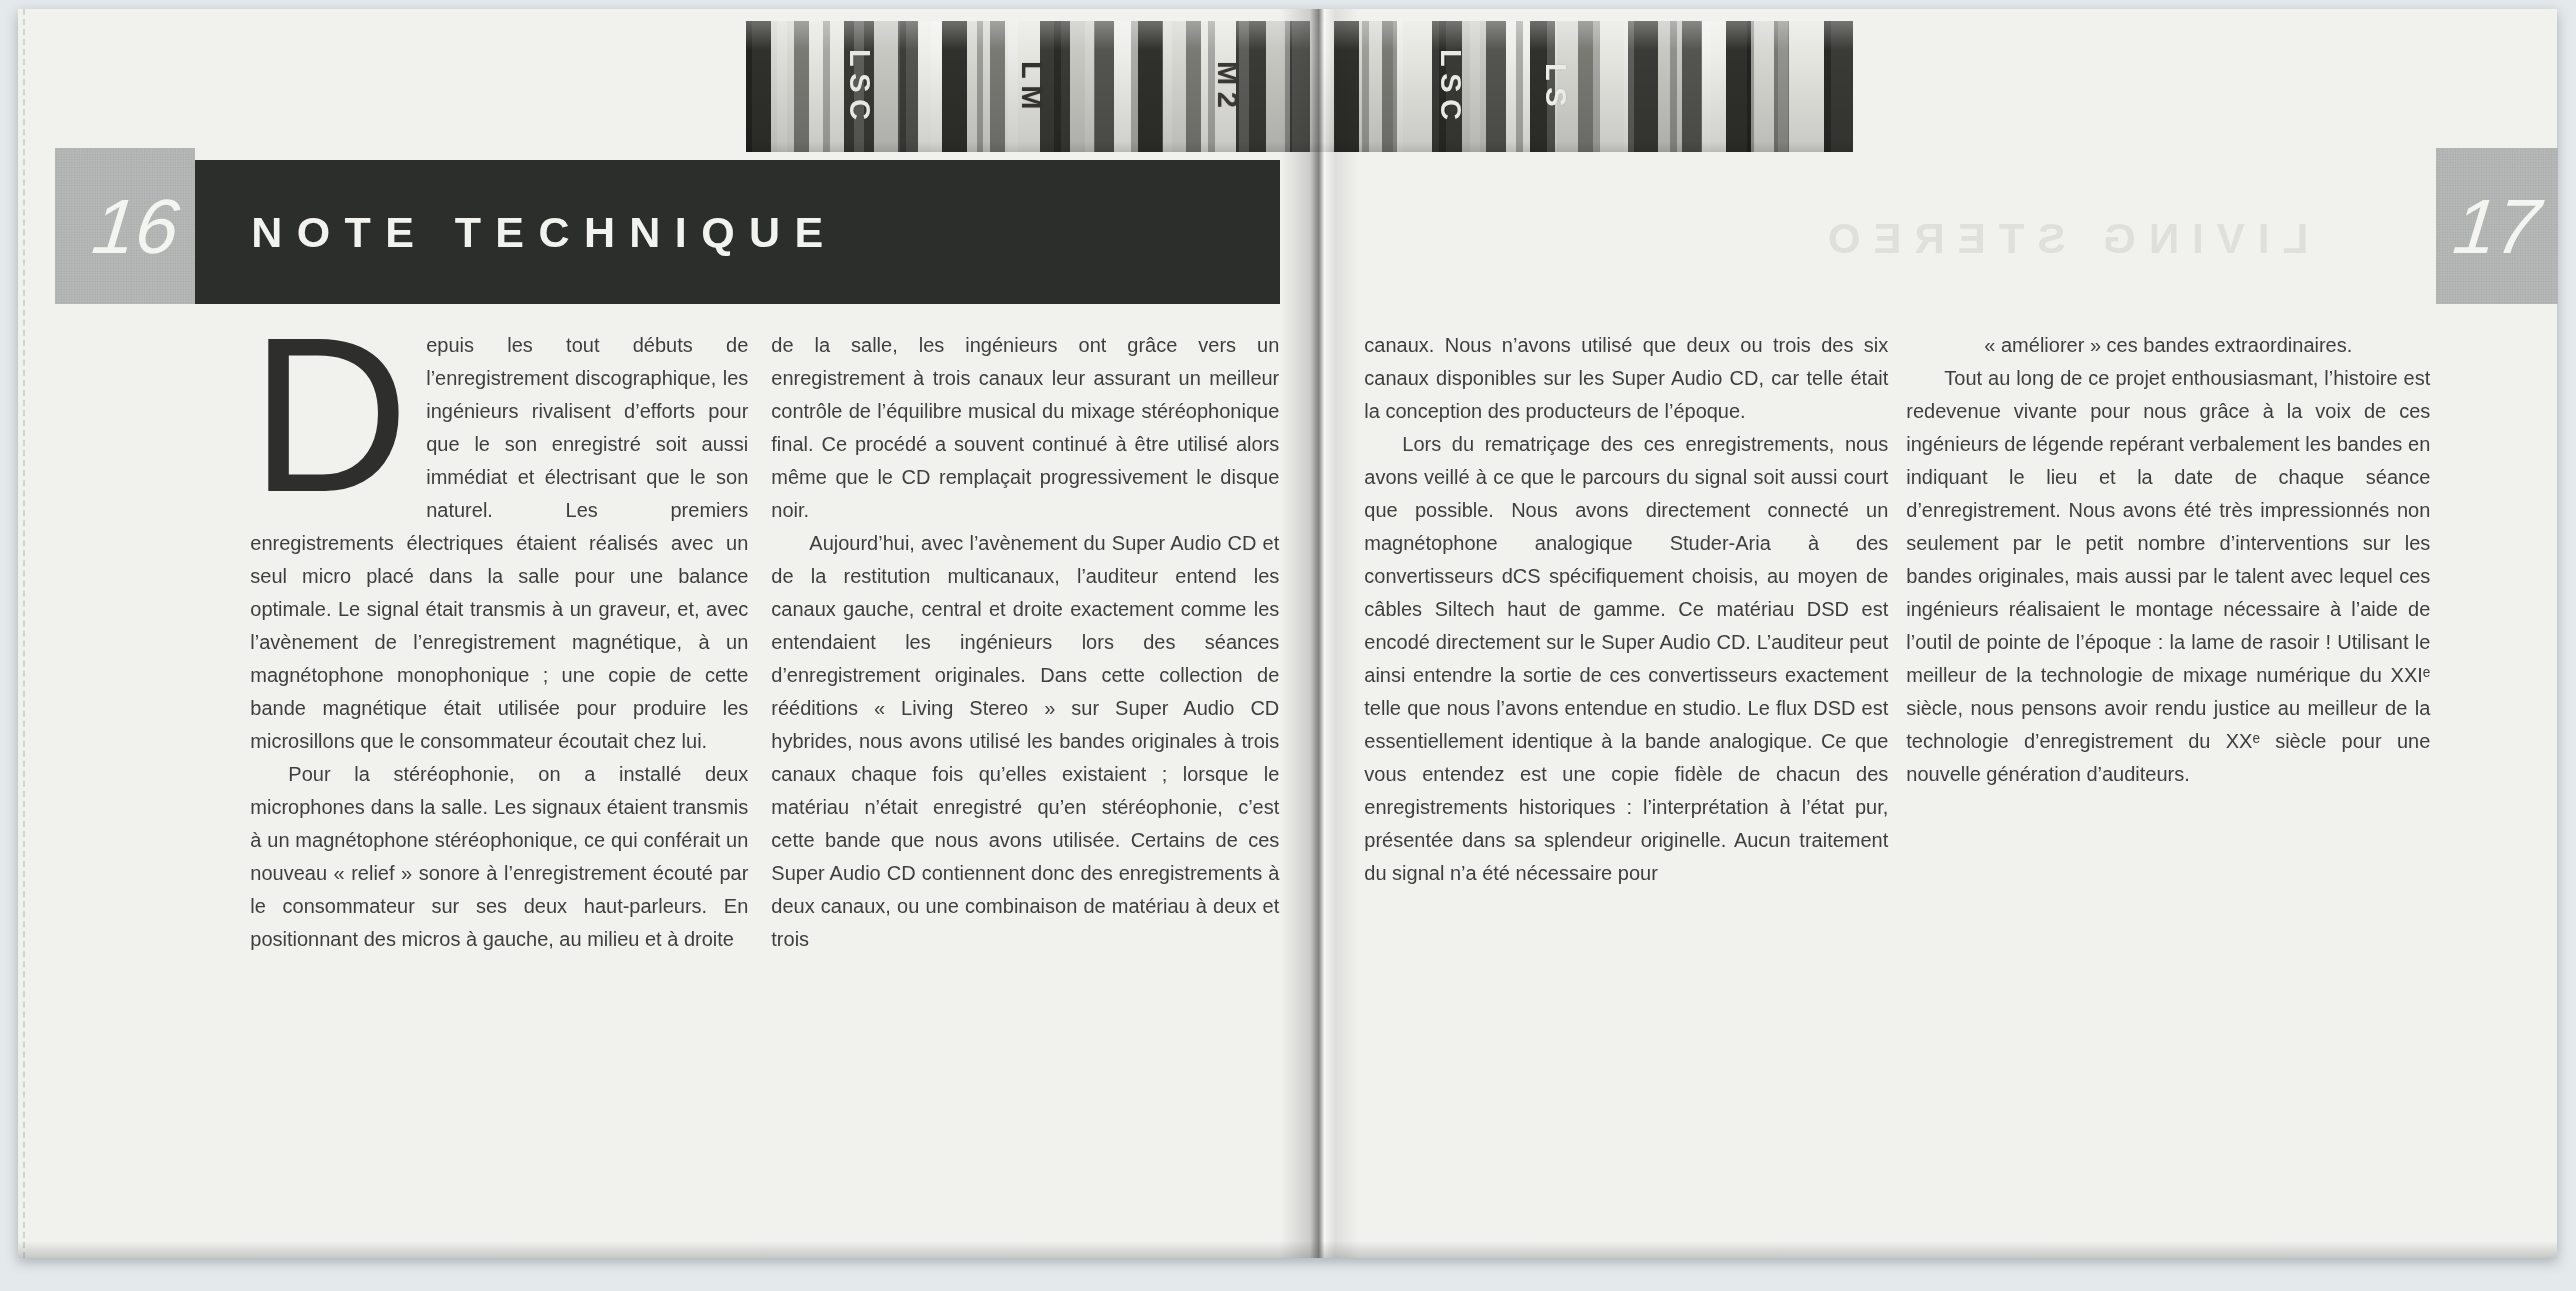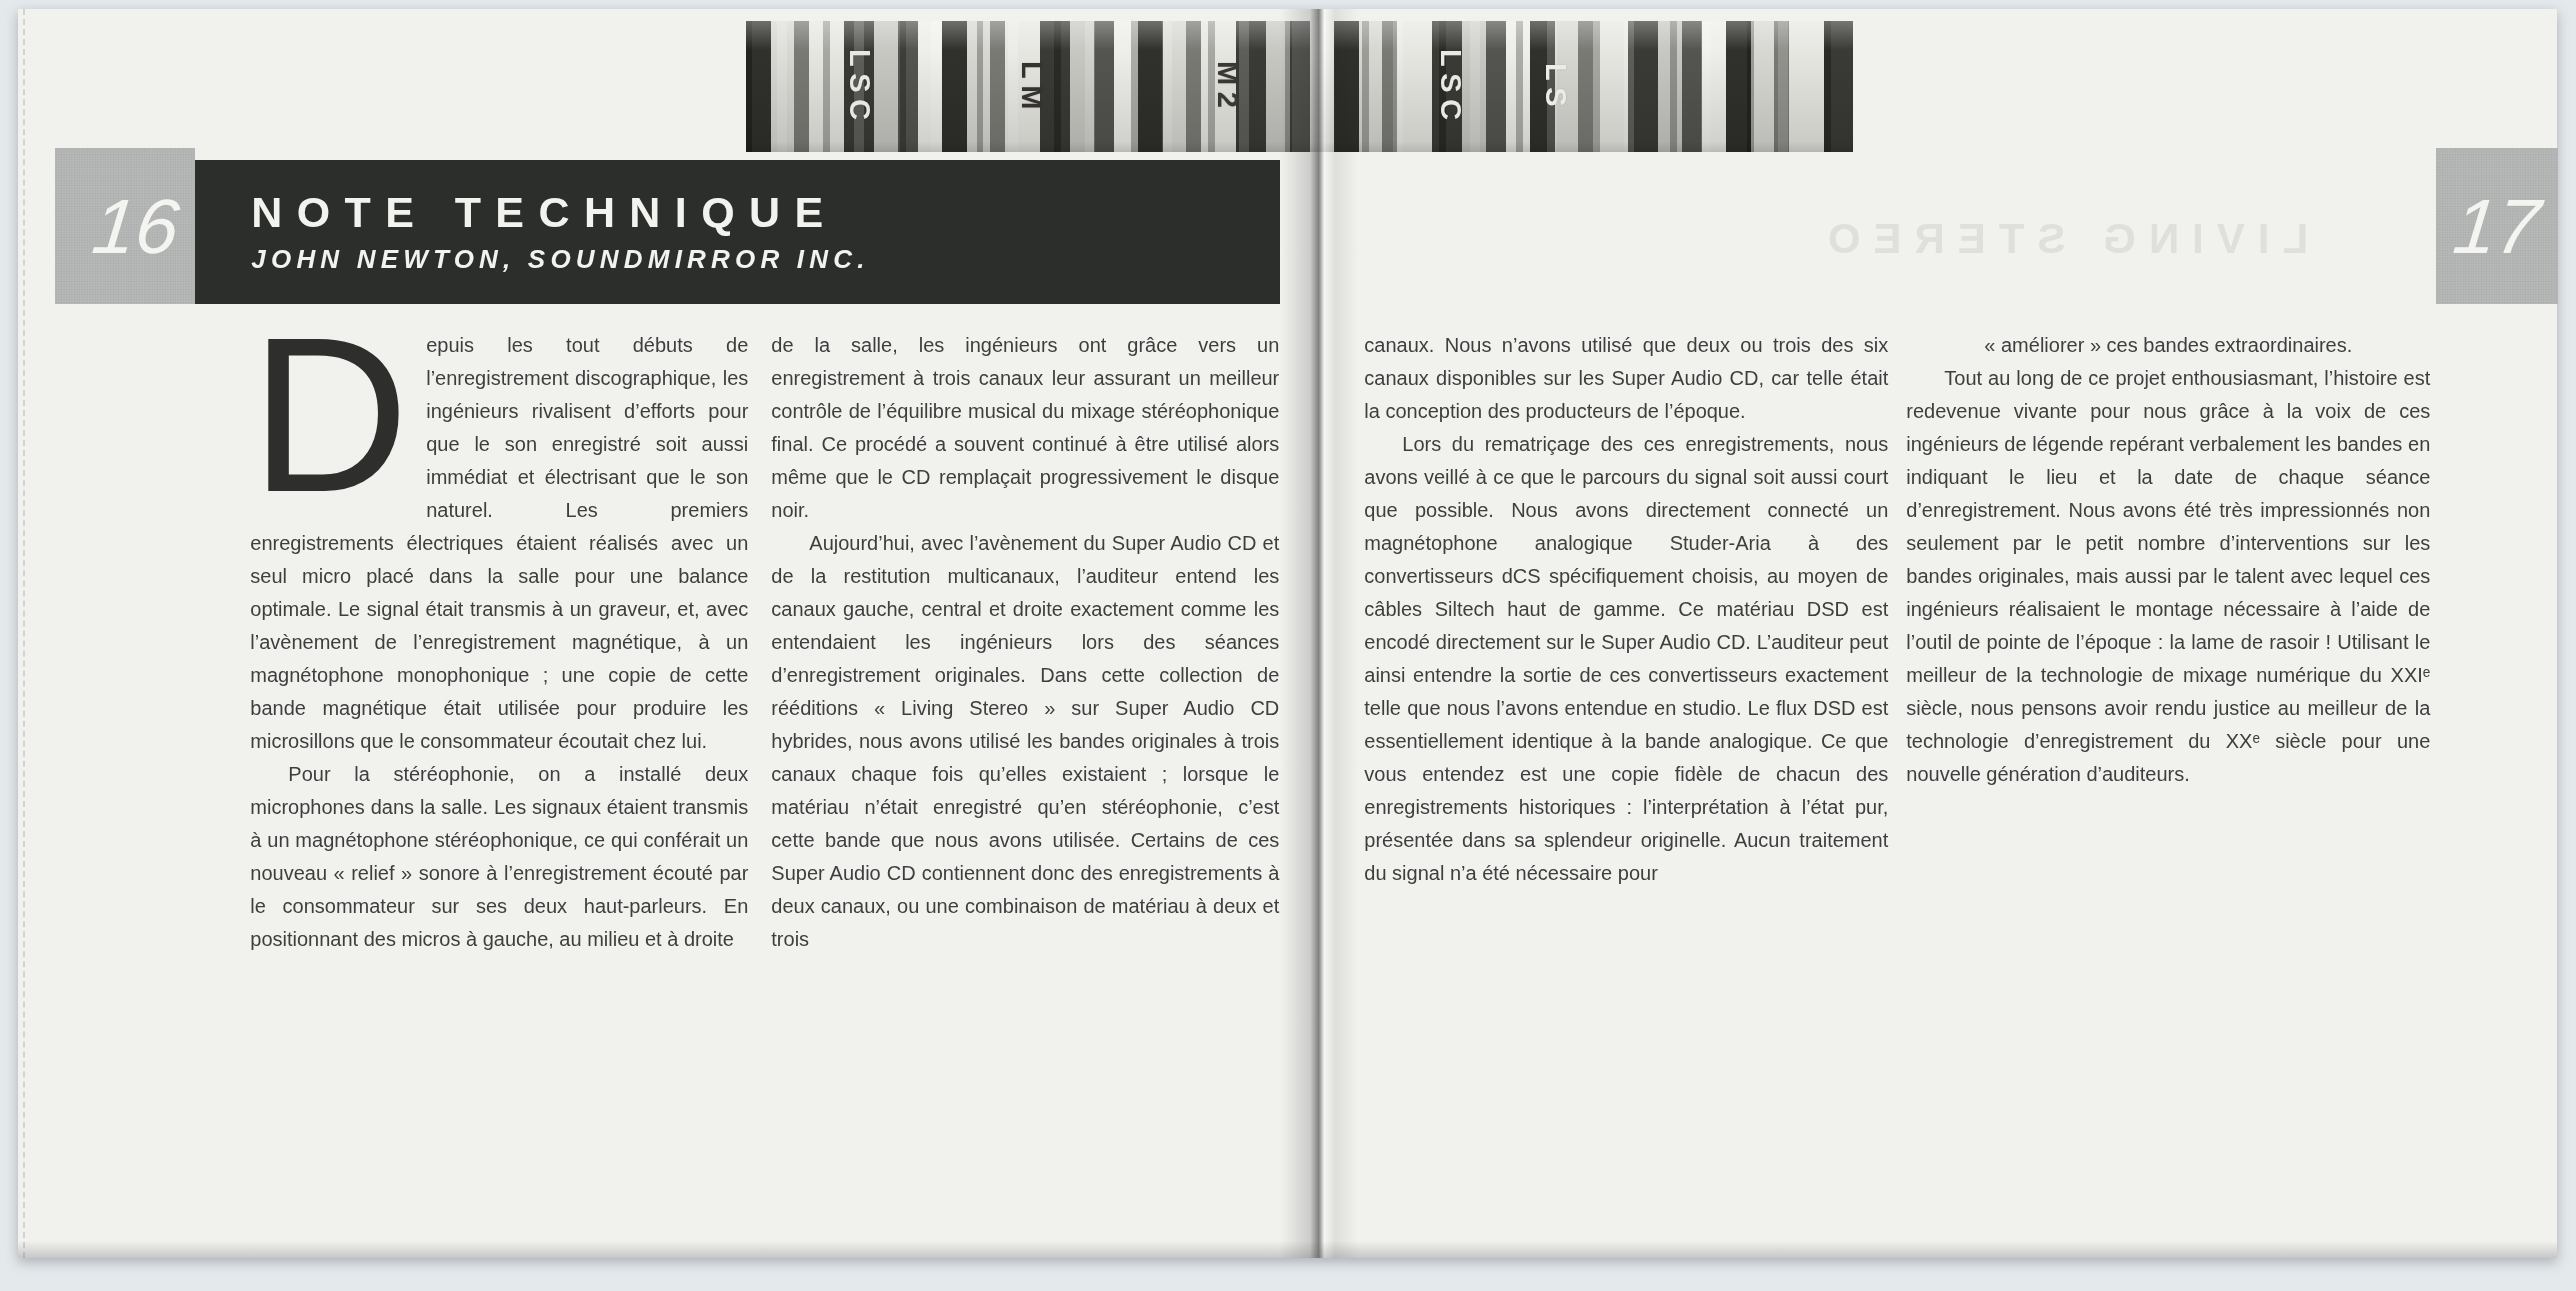--- a/index.html
+++ b/index.html
@@ -119,21 +119,20 @@
     <span class="spine-label" style="left: 689px; color: rgb(233, 233, 227);">LSC</span>
     <span class="spine-label" style="left: 794px; color: rgb(236, 236, 230);">LS</span>
   </div>
 
   <div class="num-block num-left">
     <span class="num">16</span>
   </div>
 
   <div class="header-bar">
     <div class="title">NOTE TECHNIQUE</div>
-    <div class="subtitle">JOHN NEWTON, SOUNDMIRROR INC.</div>
   </div>
 
   <div class="num-block num-right">
     <span class="num">17</span>
   </div>
 
   <div class="ghost-title">LIVING STEREO</div>
 
   <div class="col col-1">
     <p>

